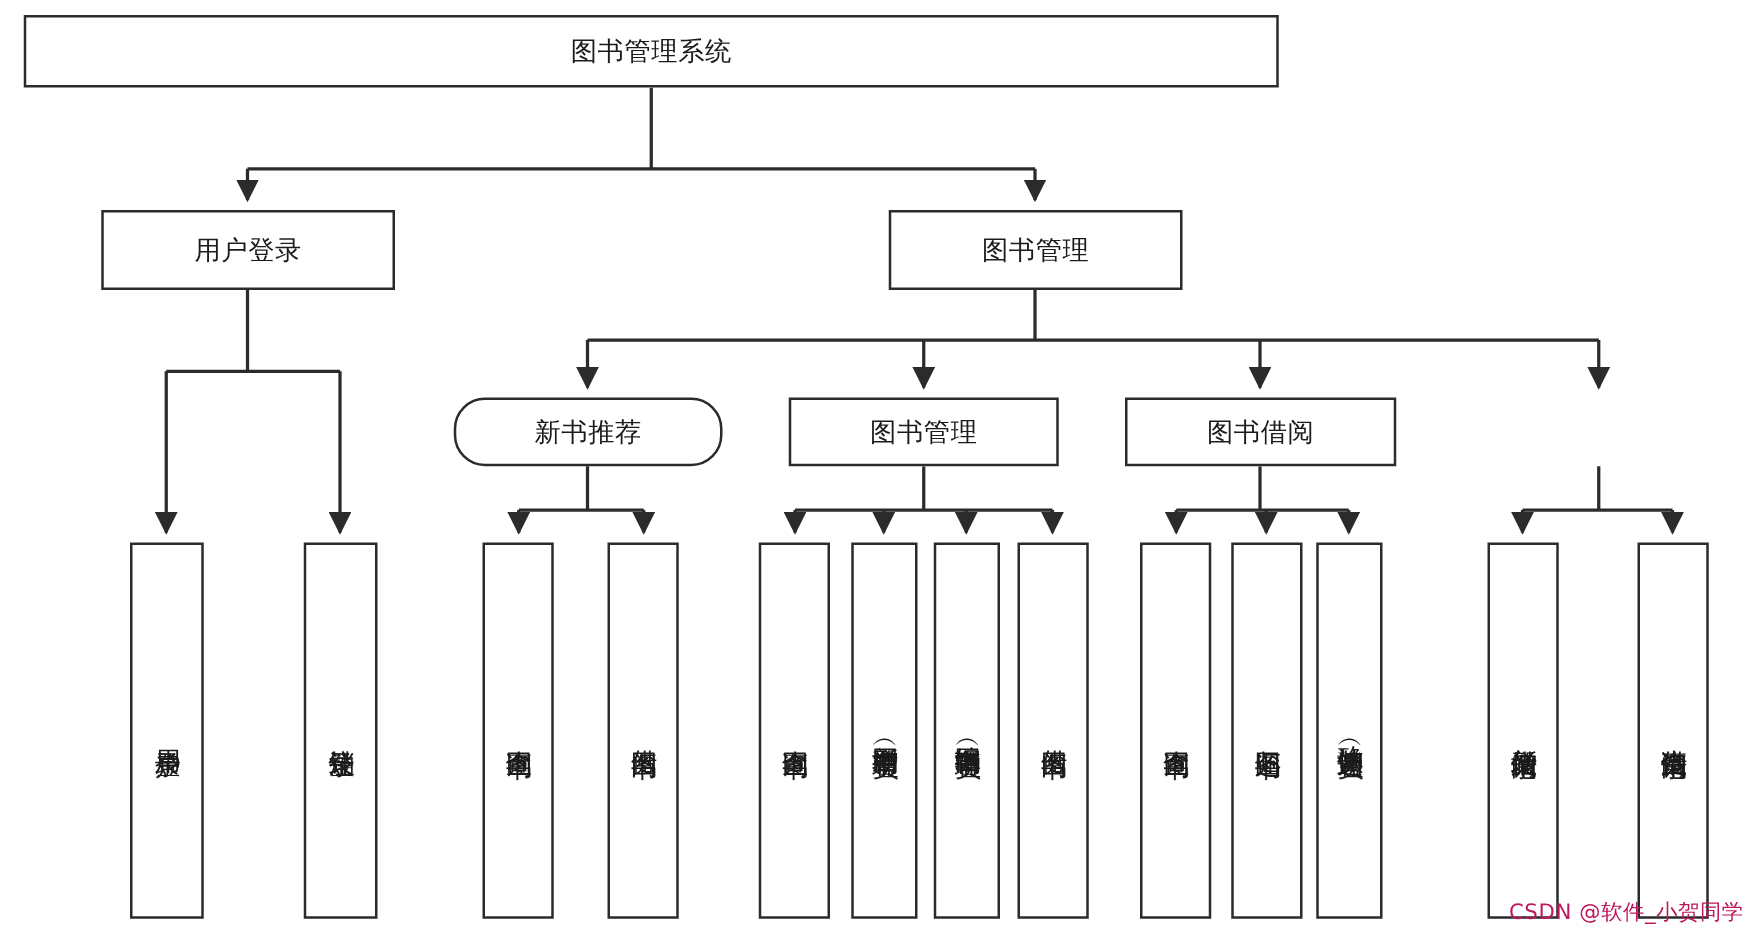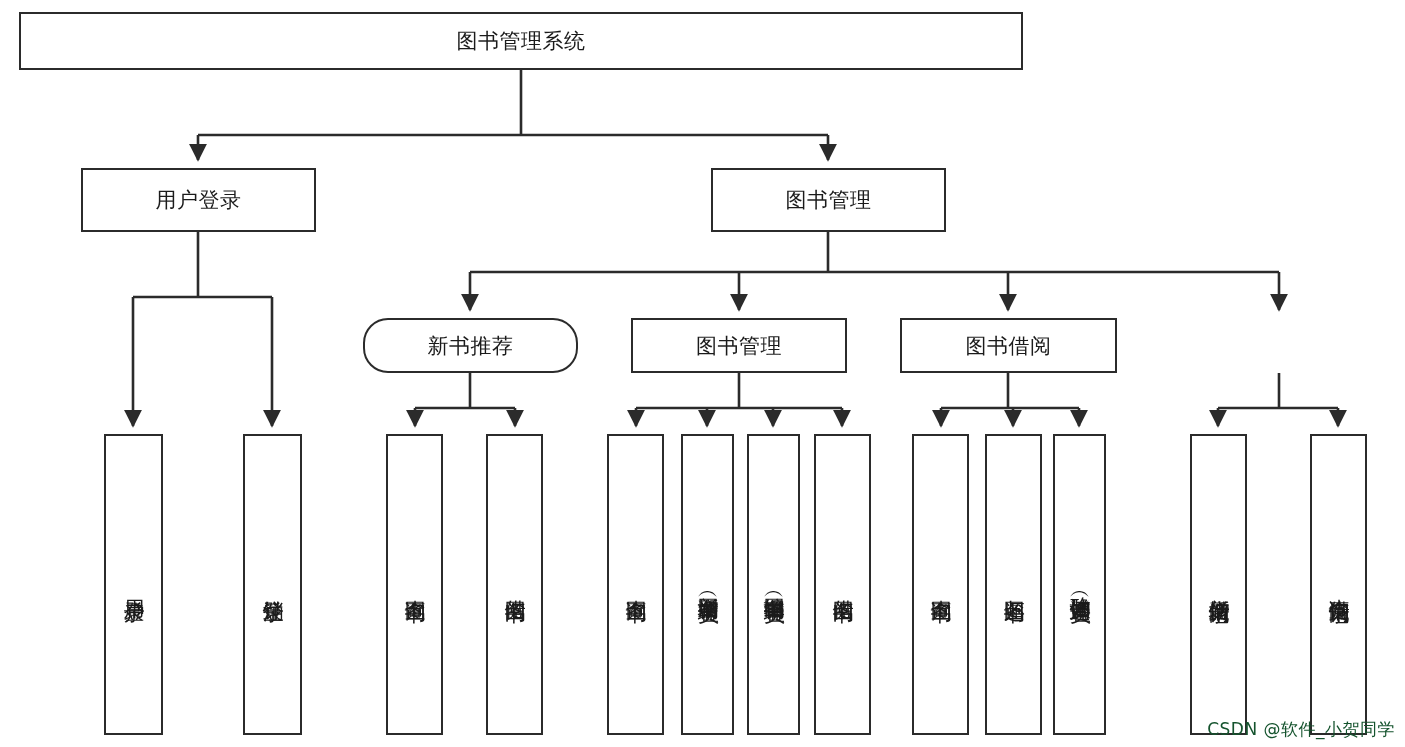--- a/index.html
+++ b/index.html
@@ -55,21 +55,21 @@
     max-height: 100%;
   }
   .node .txt {
     display: block;
   }
   #watermark {
     position: absolute;
     right: 10px;
     bottom: 6px;
     font-size: 17px;
-    color: #14532d;
+    color: #be185d;
     z-index: 5;
     white-space: nowrap;
     letter-spacing: 0.5px;
   }
 </style>
 </head>
 <body>
 
 <div id="canvas">
 

